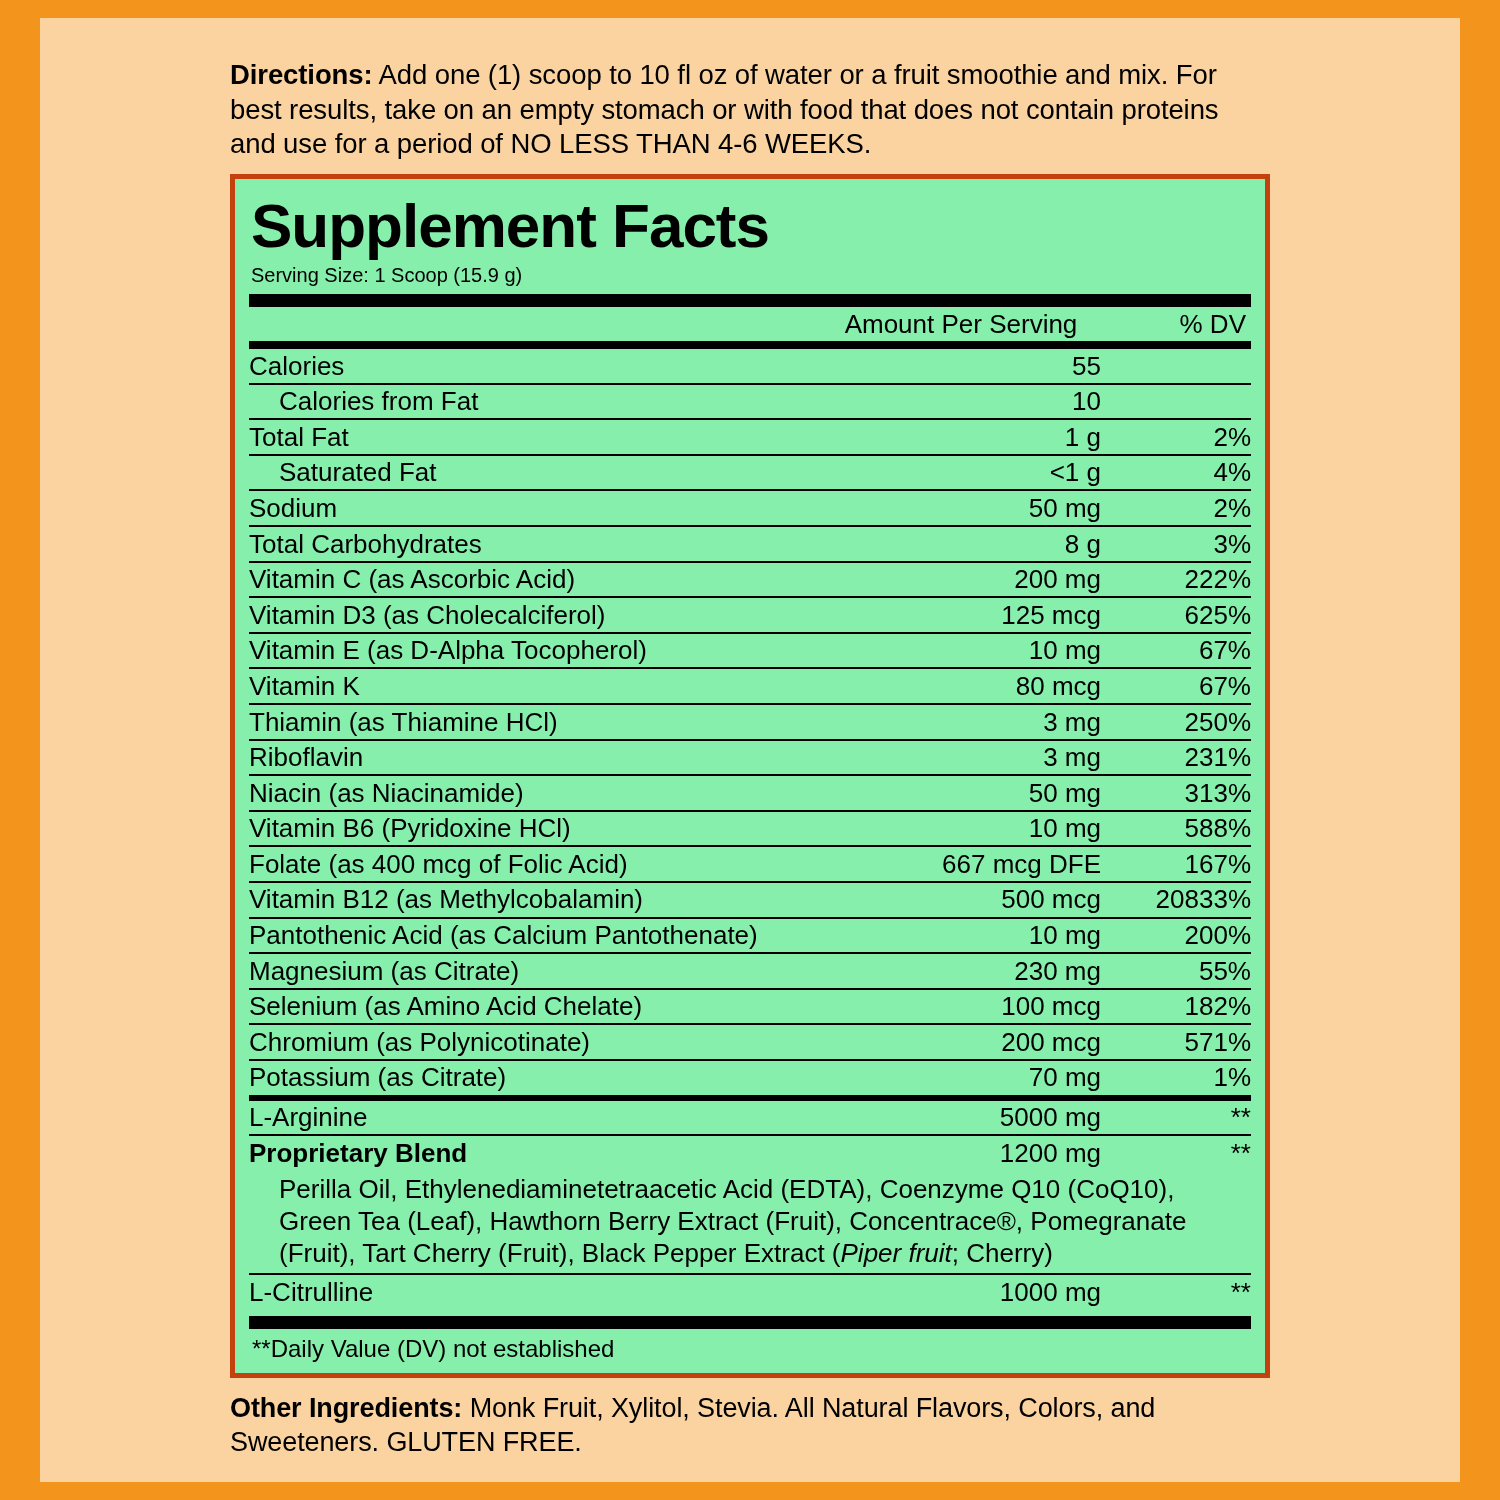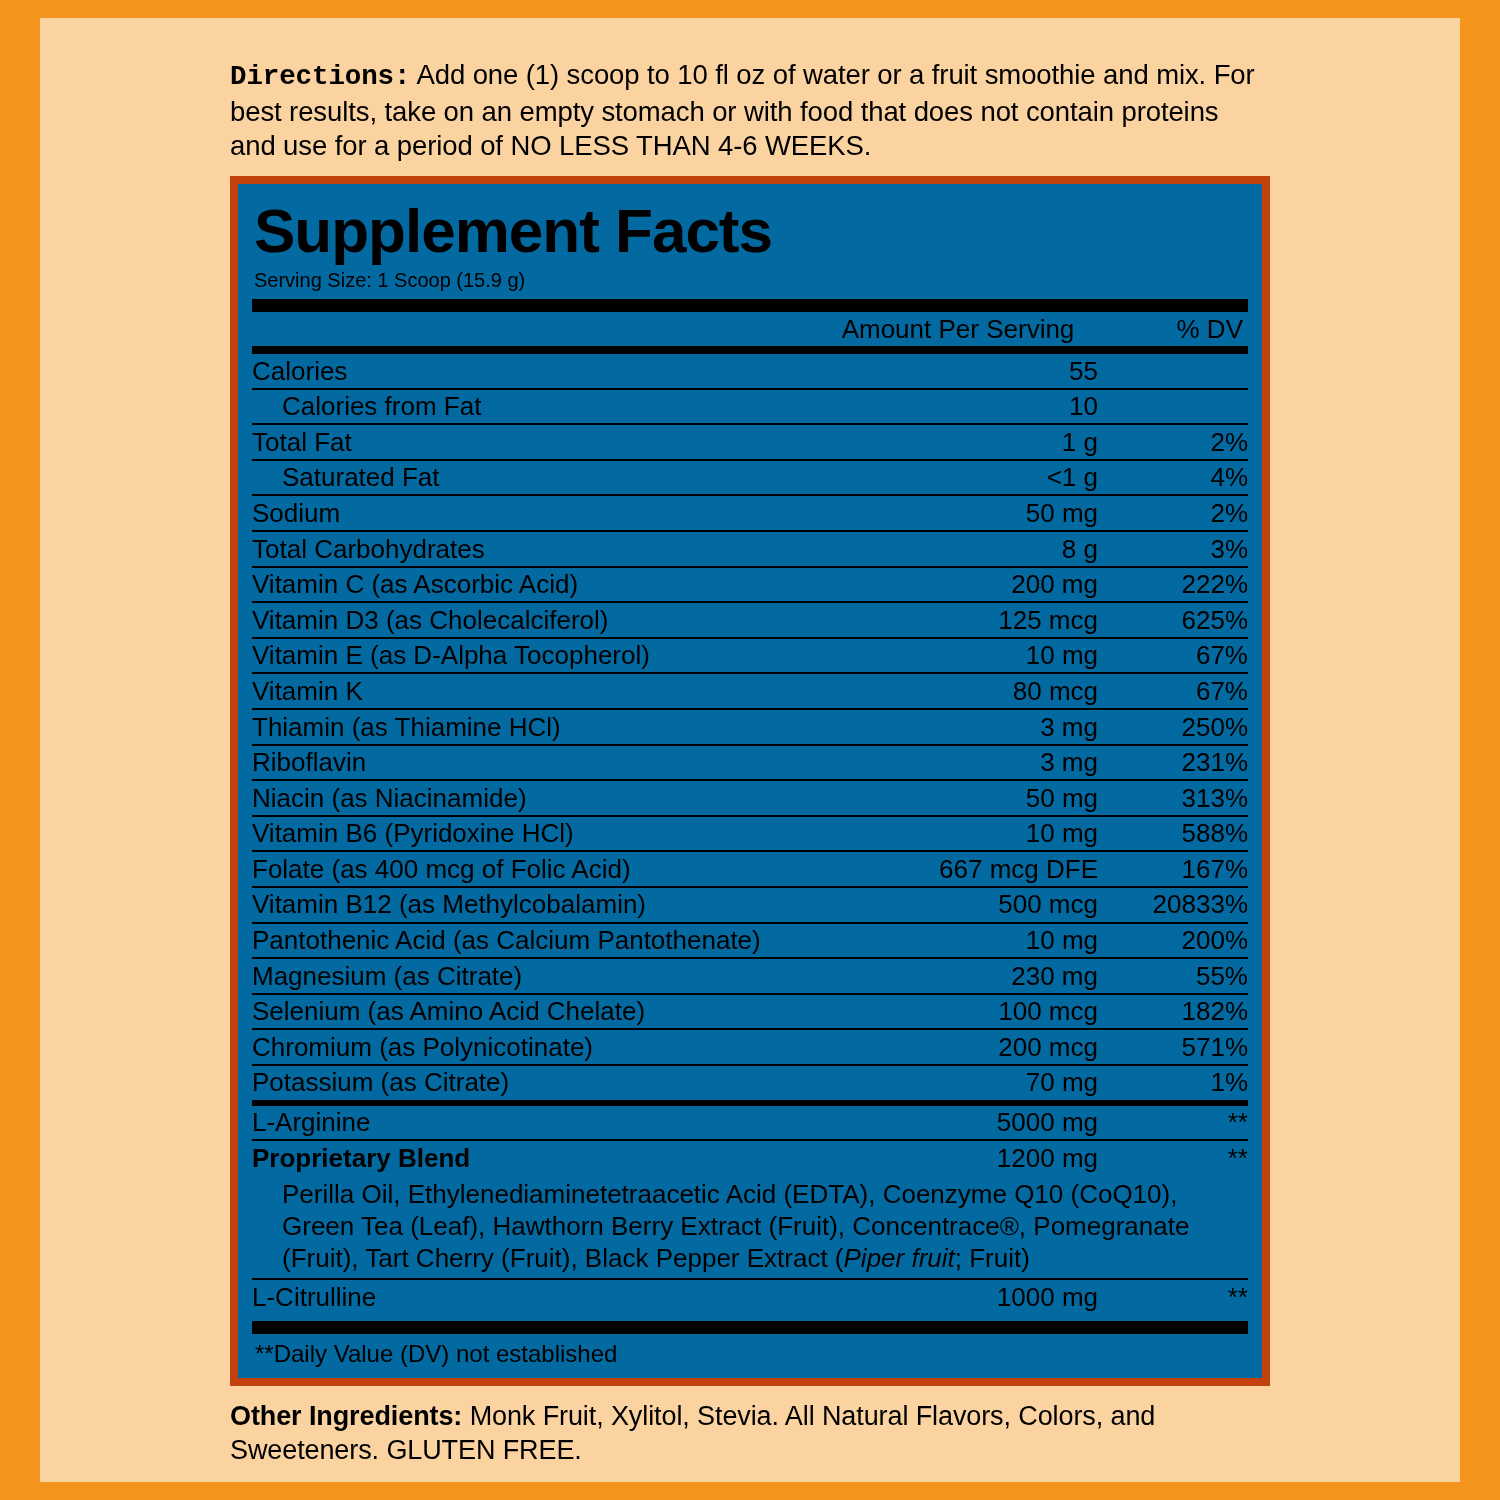--- a/index.html
+++ b/index.html
@@ -30,26 +30,26 @@
   }
 
   
   .directions {
     font-size: 27.5px;
     line-height: 1.26;
     color: #000;
     margin-bottom: 12px;
     letter-spacing: -0.1px;
   }
-  .directions b { font-weight: bold; font-family: Liberation Mono, monospace; }
+  .directions b { font-weight: bold; }
 
   
   .panel {
-    border: 8px solid #c2410c;
-    background: #0369a1;
+    border: 5px solid #c2410c;
+    background: #86efac;
     padding: 8px 14px 10px 14px;
     box-sizing: border-box;
   }
   .sf-title {
     font-size: 62px;
     font-weight: bold;
     letter-spacing: -1px;
     line-height: 1.08;
     margin: 6px 0 4px 2px;
   }
@@ -258,21 +258,21 @@
           <td class="dv">**</td>
         </tr>
         <tr class="no-line">
           <td class="name bold">Proprietary Blend</td>
           <td class="amt">1200 mg</td>
           <td class="dv">**</td>
         </tr>
       </tbody>
         </table>
 
-      <div class="blend-desc"><span>Perilla Oil, Ethylenediaminetetraacetic Acid (EDTA), Coenzyme Q10 (CoQ10), Green Tea (Leaf), Hawthorn Berry Extract (Fruit), Concentrace®, Pomegranate (Fruit), Tart Cherry (Fruit), Black Pepper Extract (</span><i>Piper fruit</i><span>; Fruit)</span></div>
+      <div class="blend-desc"><span>Perilla Oil, Ethylenediaminetetraacetic Acid (EDTA), Coenzyme Q10 (CoQ10), Green Tea (Leaf), Hawthorn Berry Extract (Fruit), Concentrace®, Pomegranate (Fruit), Tart Cherry (Fruit), Black Pepper Extract (</span><i>Piper fruit</i><span>; Cherry)</span></div>
 
       <table class="facts">
         <tbody>
             <tr class="no-line">
           <td class="name">L-Citrulline</td>
           <td class="amt">1000 mg</td>
           <td class="dv">**</td>
         </tr>
       </tbody>
         </table>

